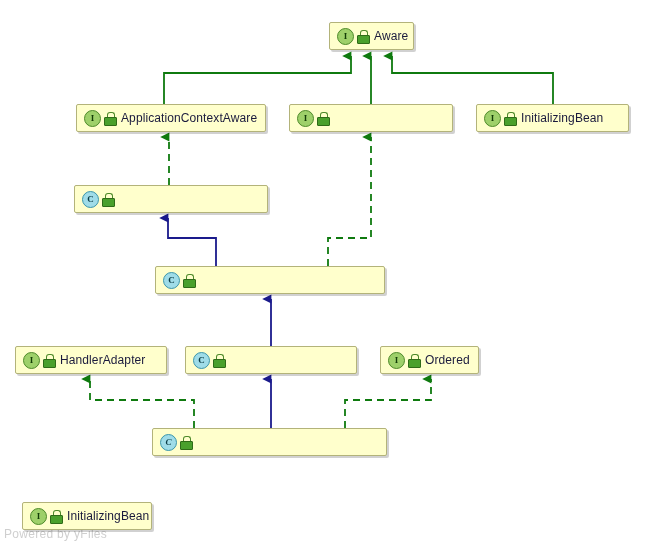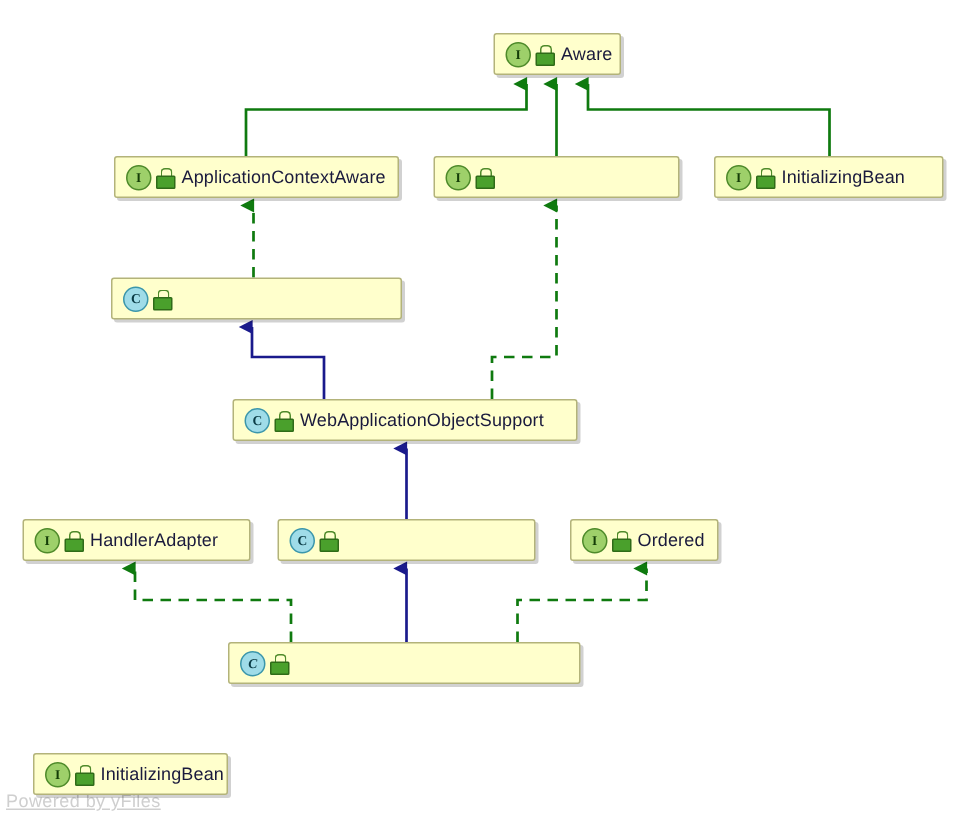--- a/index.html
+++ b/index.html
@@ -104,21 +104,20 @@
     border-radius: 1px;
   }
   .watermark {
     position: absolute;
     left: 4px;
     top: 527px;
     font-size: 12px;
     color: #cfcfcf;
     letter-spacing: 0.3px;
     z-index: 1;
-    text-decoration: underline;
   }
 </style>
 </head>
 <body>
 
 <div id="diagram-canvas">
 
   <svg class="edge-layer" viewBox="0 0 650 552">
     <defs>
       <marker id="arrow-green" markerWidth="11" markerHeight="11" refX="5" refY="9.2" orient="auto" markerUnits="userSpaceOnUse">
@@ -192,21 +191,20 @@
         <span class="body"></span>
       </span>
   </div>
 
   <div class="uml-node" style="left: 155px; top: 266px; width: 230px;">
     <span class="type-icon cls">C</span>
     <span class="lock-icon">
         <span class="shackle"></span>
         <span class="body"></span>
       </span>
-    <span class="node-label">WebApplicationObjectSupport</span>
   </div>
 
   <div class="uml-node" style="left: 15px; top: 346px; width: 152px;">
     <span class="type-icon iface">I</span>
     <span class="lock-icon">
         <span class="shackle"></span>
         <span class="body"></span>
       </span>
     <span class="node-label">HandlerAdapter</span>
   </div>

